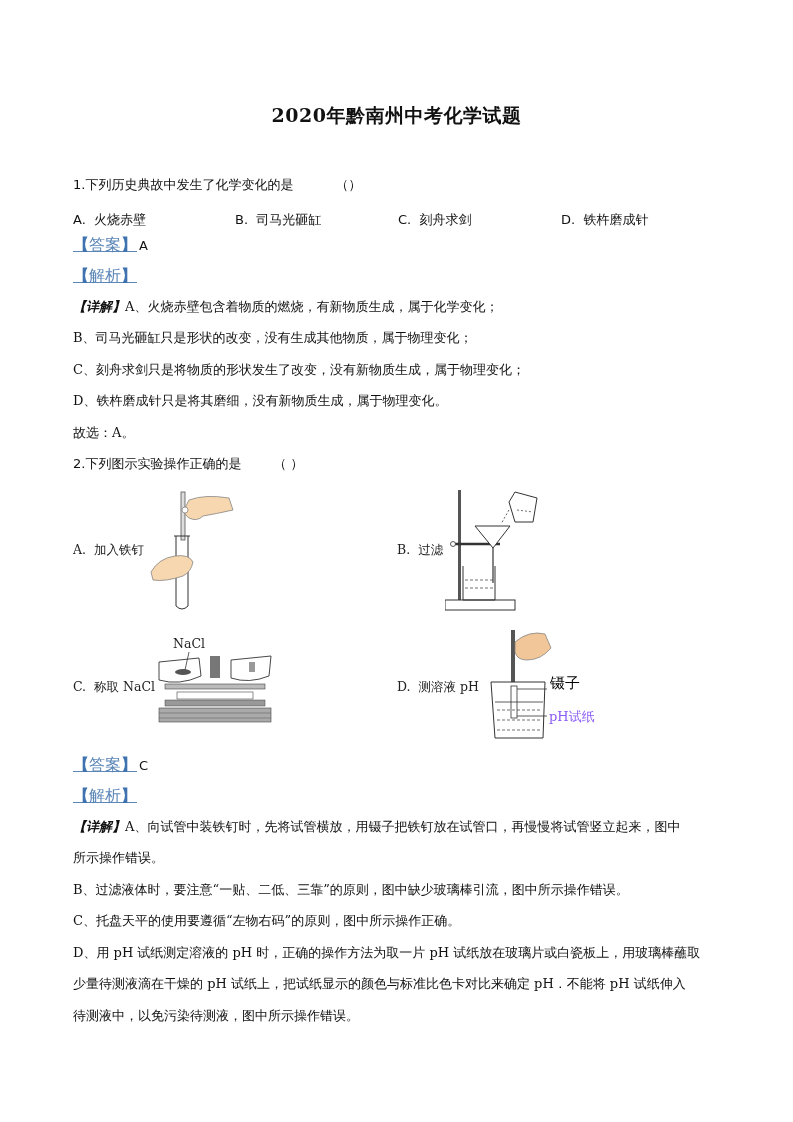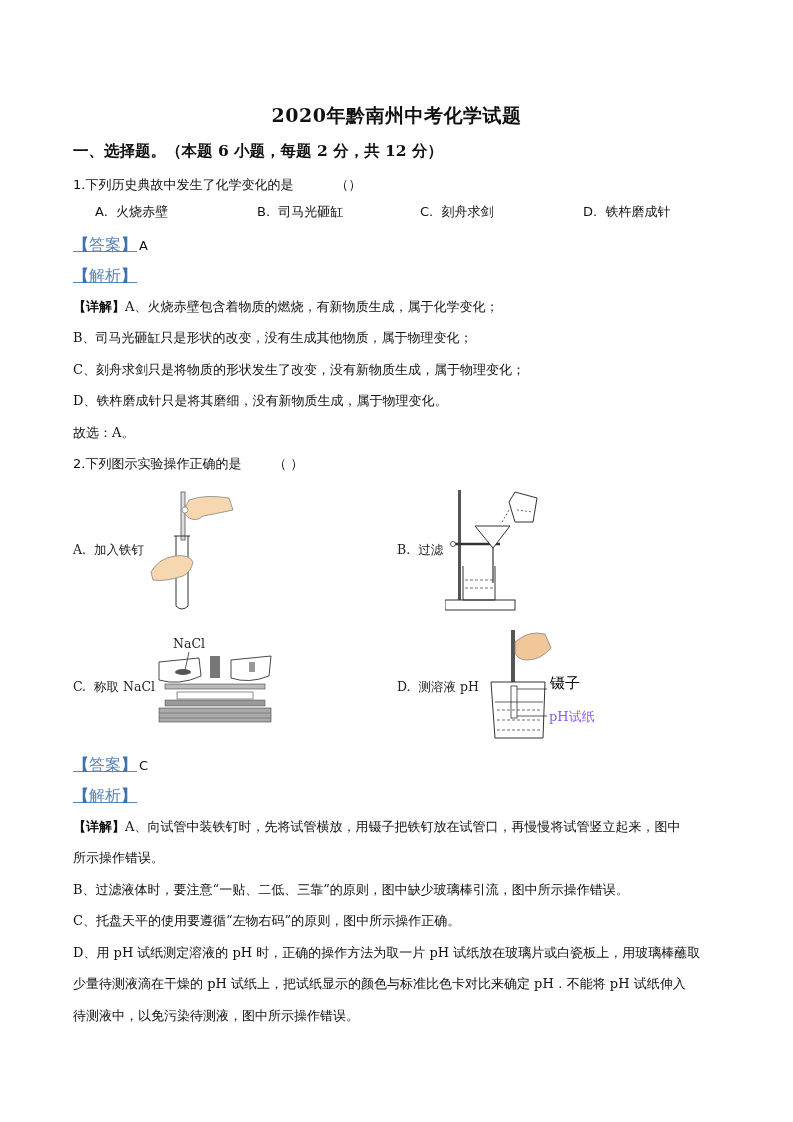--- a/index.html
+++ b/index.html
@@ -4,35 +4,34 @@
 <style>
   * { box-sizing: border-box; margin: 0; padding: 0; }
   html, body { width: 793px; height: 1122px; background: #ffffff; }
   body { position: relative; font-family: "DejaVu Serif", "Liberation Serif", serif; color: #111; overflow: hidden; }
   .page { position: absolute; left: 0; top: 0; width: 793px; height: 853px; }
   .title { position: absolute; top: 103px; left: 0; width: 793px; text-align: center; font-size: 19px; font-weight: bold; letter-spacing: 0.5px; }
   .section { position: absolute; top: 141px; left: 73px; font-size: 15.5px; font-weight: bold; }
   .line { position: absolute; left: 73px; font-size: 13px; white-space: nowrap; }
   .sans { font-family: "DejaVu Sans", "Liberation Sans", sans-serif; }
   .opt-row { position: absolute; left: 73px; top: 203px; width: 680px; font-size: 13px; font-family: "DejaVu Sans", "Liberation Sans", sans-serif; }
-  .opt { position: absolute; top: 0; white-space: nowrap; margin-left: 22px; }
+  .opt { position: absolute; top: 8px; white-space: nowrap; }
   .tag { color: #5b86b8; font-family: "DejaVu Sans", "Liberation Sans", sans-serif; font-size: 16px; text-decoration: underline; }
   .tag .br { color: #3f73b0; font-weight: bold; }
   .tag-val { color: #111; font-family: "DejaVu Sans", "Liberation Sans", sans-serif; margin-left: 2px; }
-  .bold-br { font-weight: bold; }
+  .bold-br { font-weight: bold; font-style: italic; }
   .fig-label { position: absolute; font-size: 12.5px; white-space: nowrap; font-family: "DejaVu Serif", "Liberation Serif", serif; color: #222; }
   .fig { position: absolute; }
 </style>
 </head>
 <body>
 
 <div class="page">
 
   <div class="title">2020年黔南州中考化学试题</div>
-  <div class="section">一、选择题。（本题 6 小题，每题 2 分，共 12 分）</div>
 
   <div class="line sans" style="top:176px;">
     <span>1.</span><span>下列历史典故中发生了化学变化的是</span><span style="display:inline-block;width:42px;"></span><span>（）</span>
   </div>
 
   <div class="opt-row">
     <span class="opt" style="left:0;"><span>A.</span>&nbsp; <span>火烧赤壁</span></span>
     <span class="opt" style="left:162px;"><span>B.</span>&nbsp; <span>司马光砸缸</span></span>
     <span class="opt" style="left:325px;"><span>C.</span>&nbsp; <span>刻舟求剑</span></span>
     <span class="opt" style="left:488px;"><span>D.</span>&nbsp; <span>铁杵磨成针</span></span>

